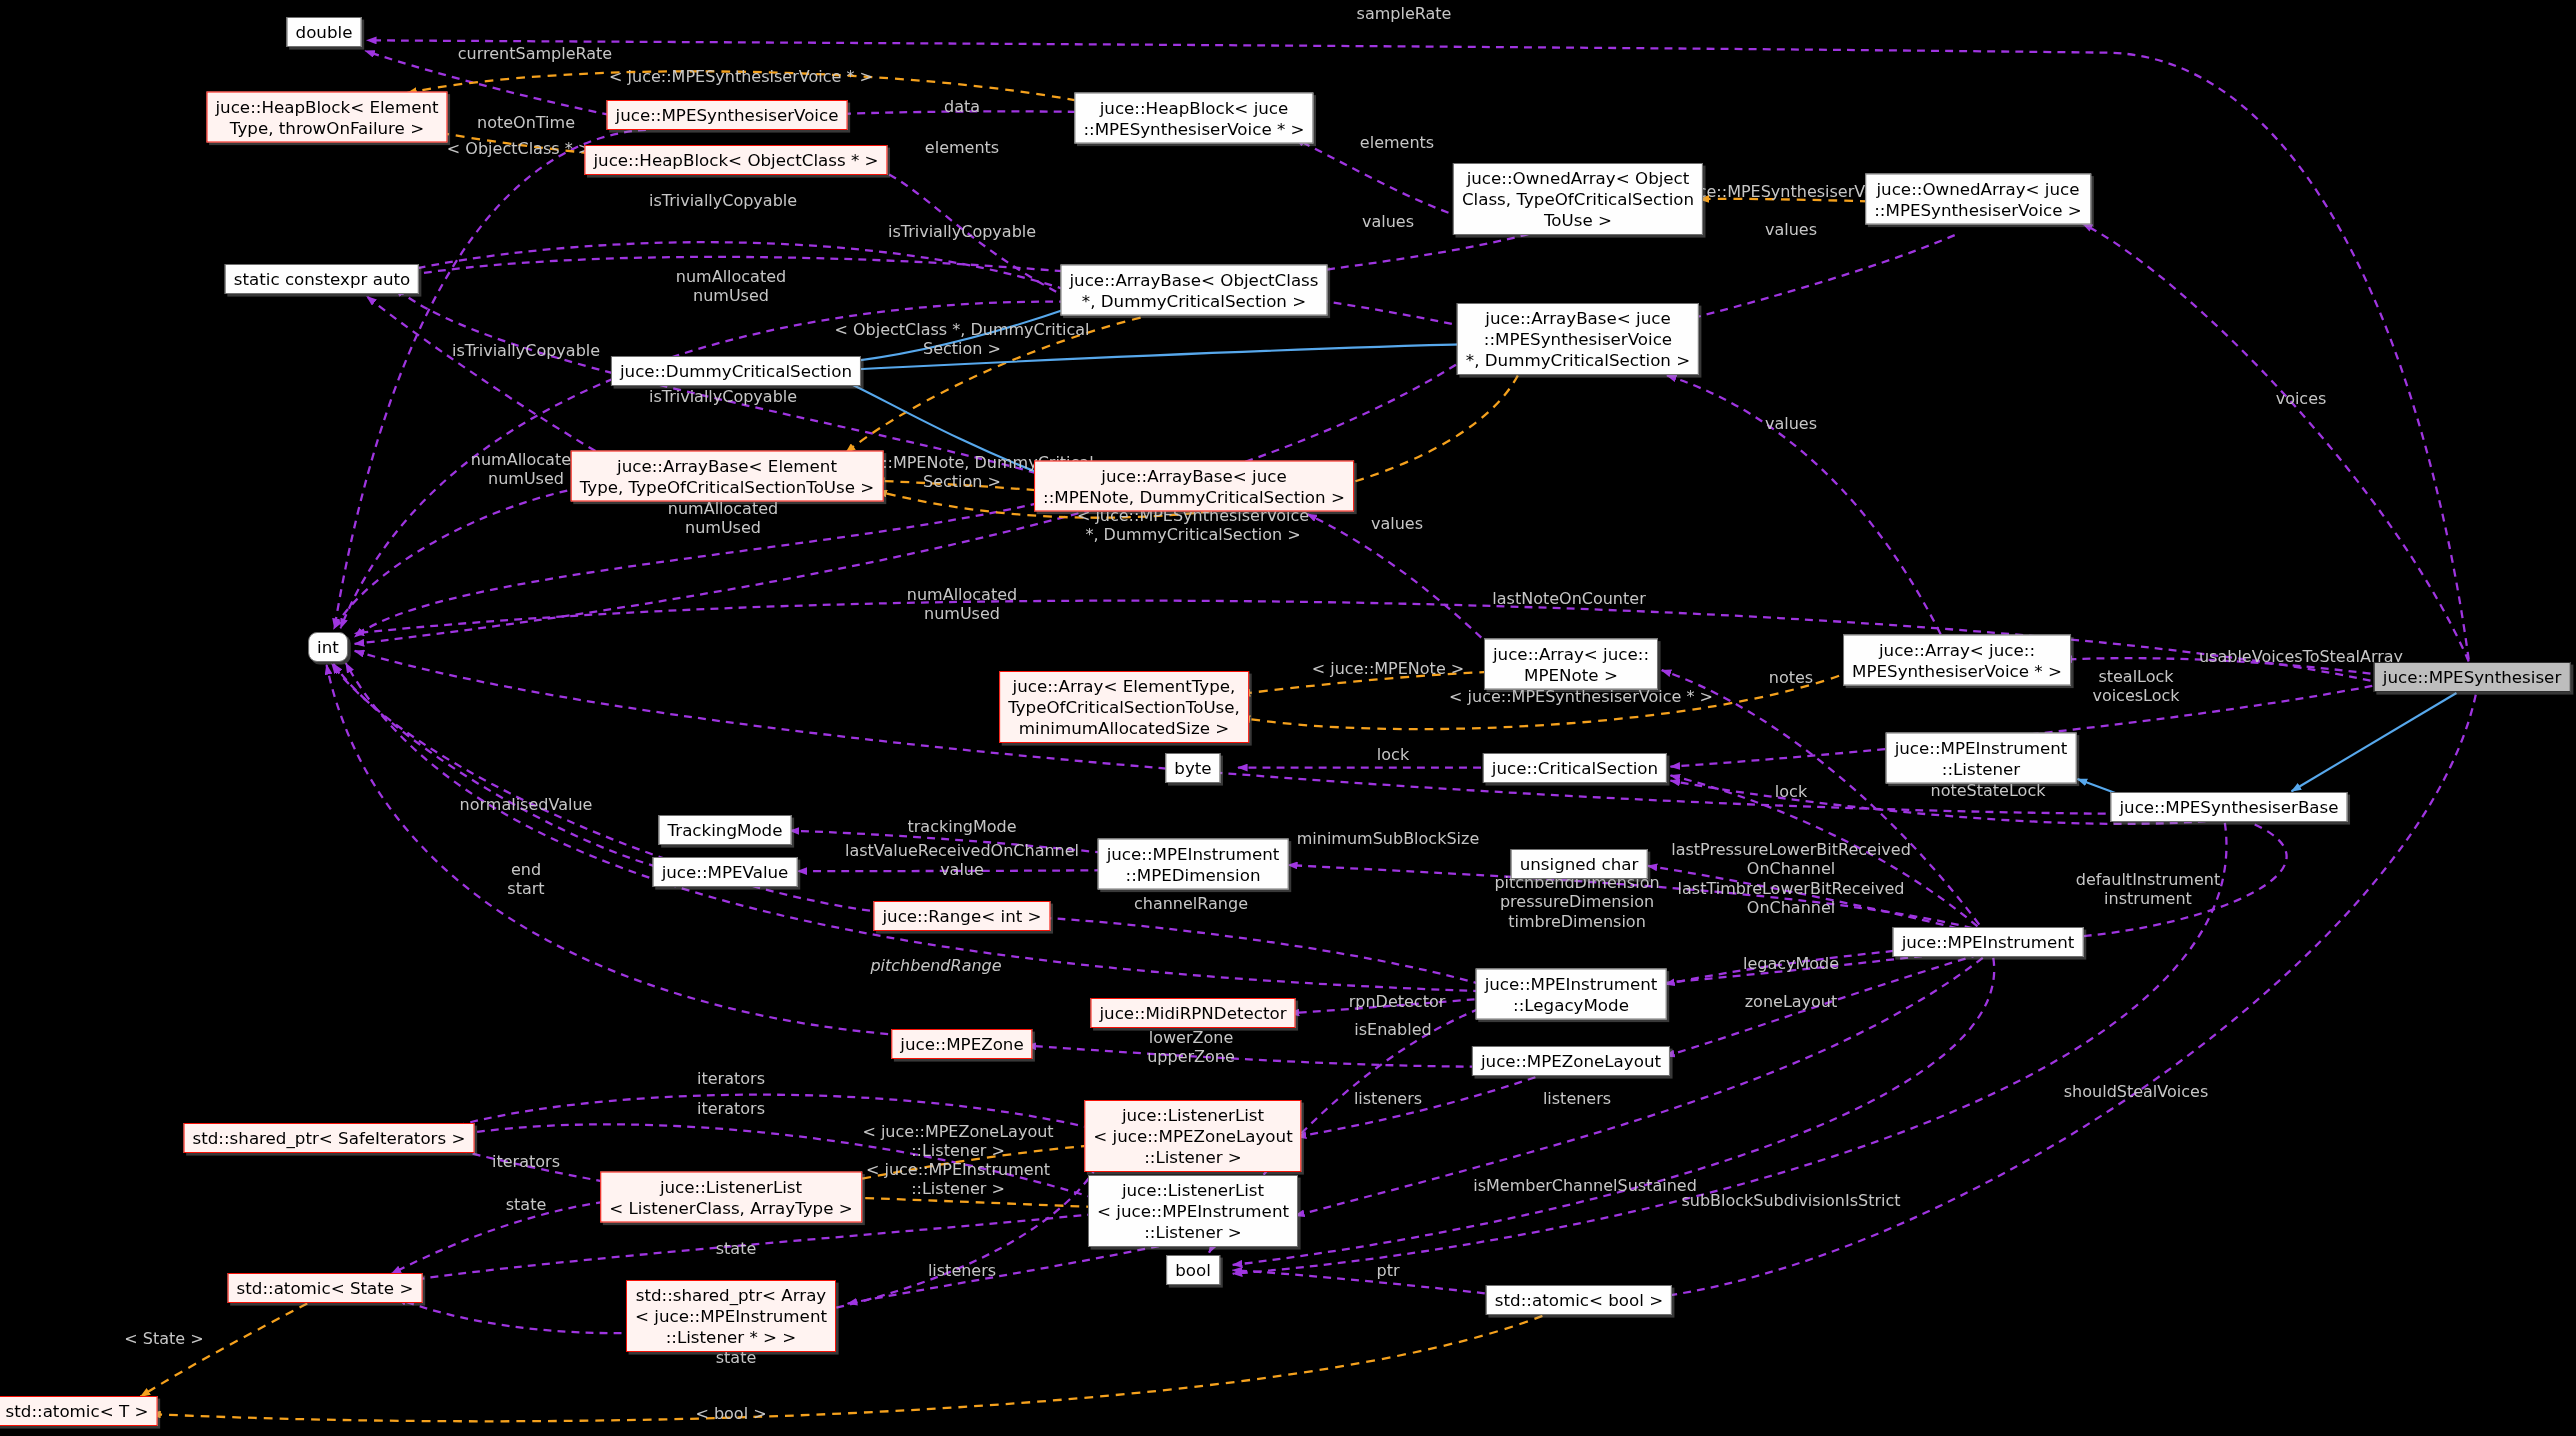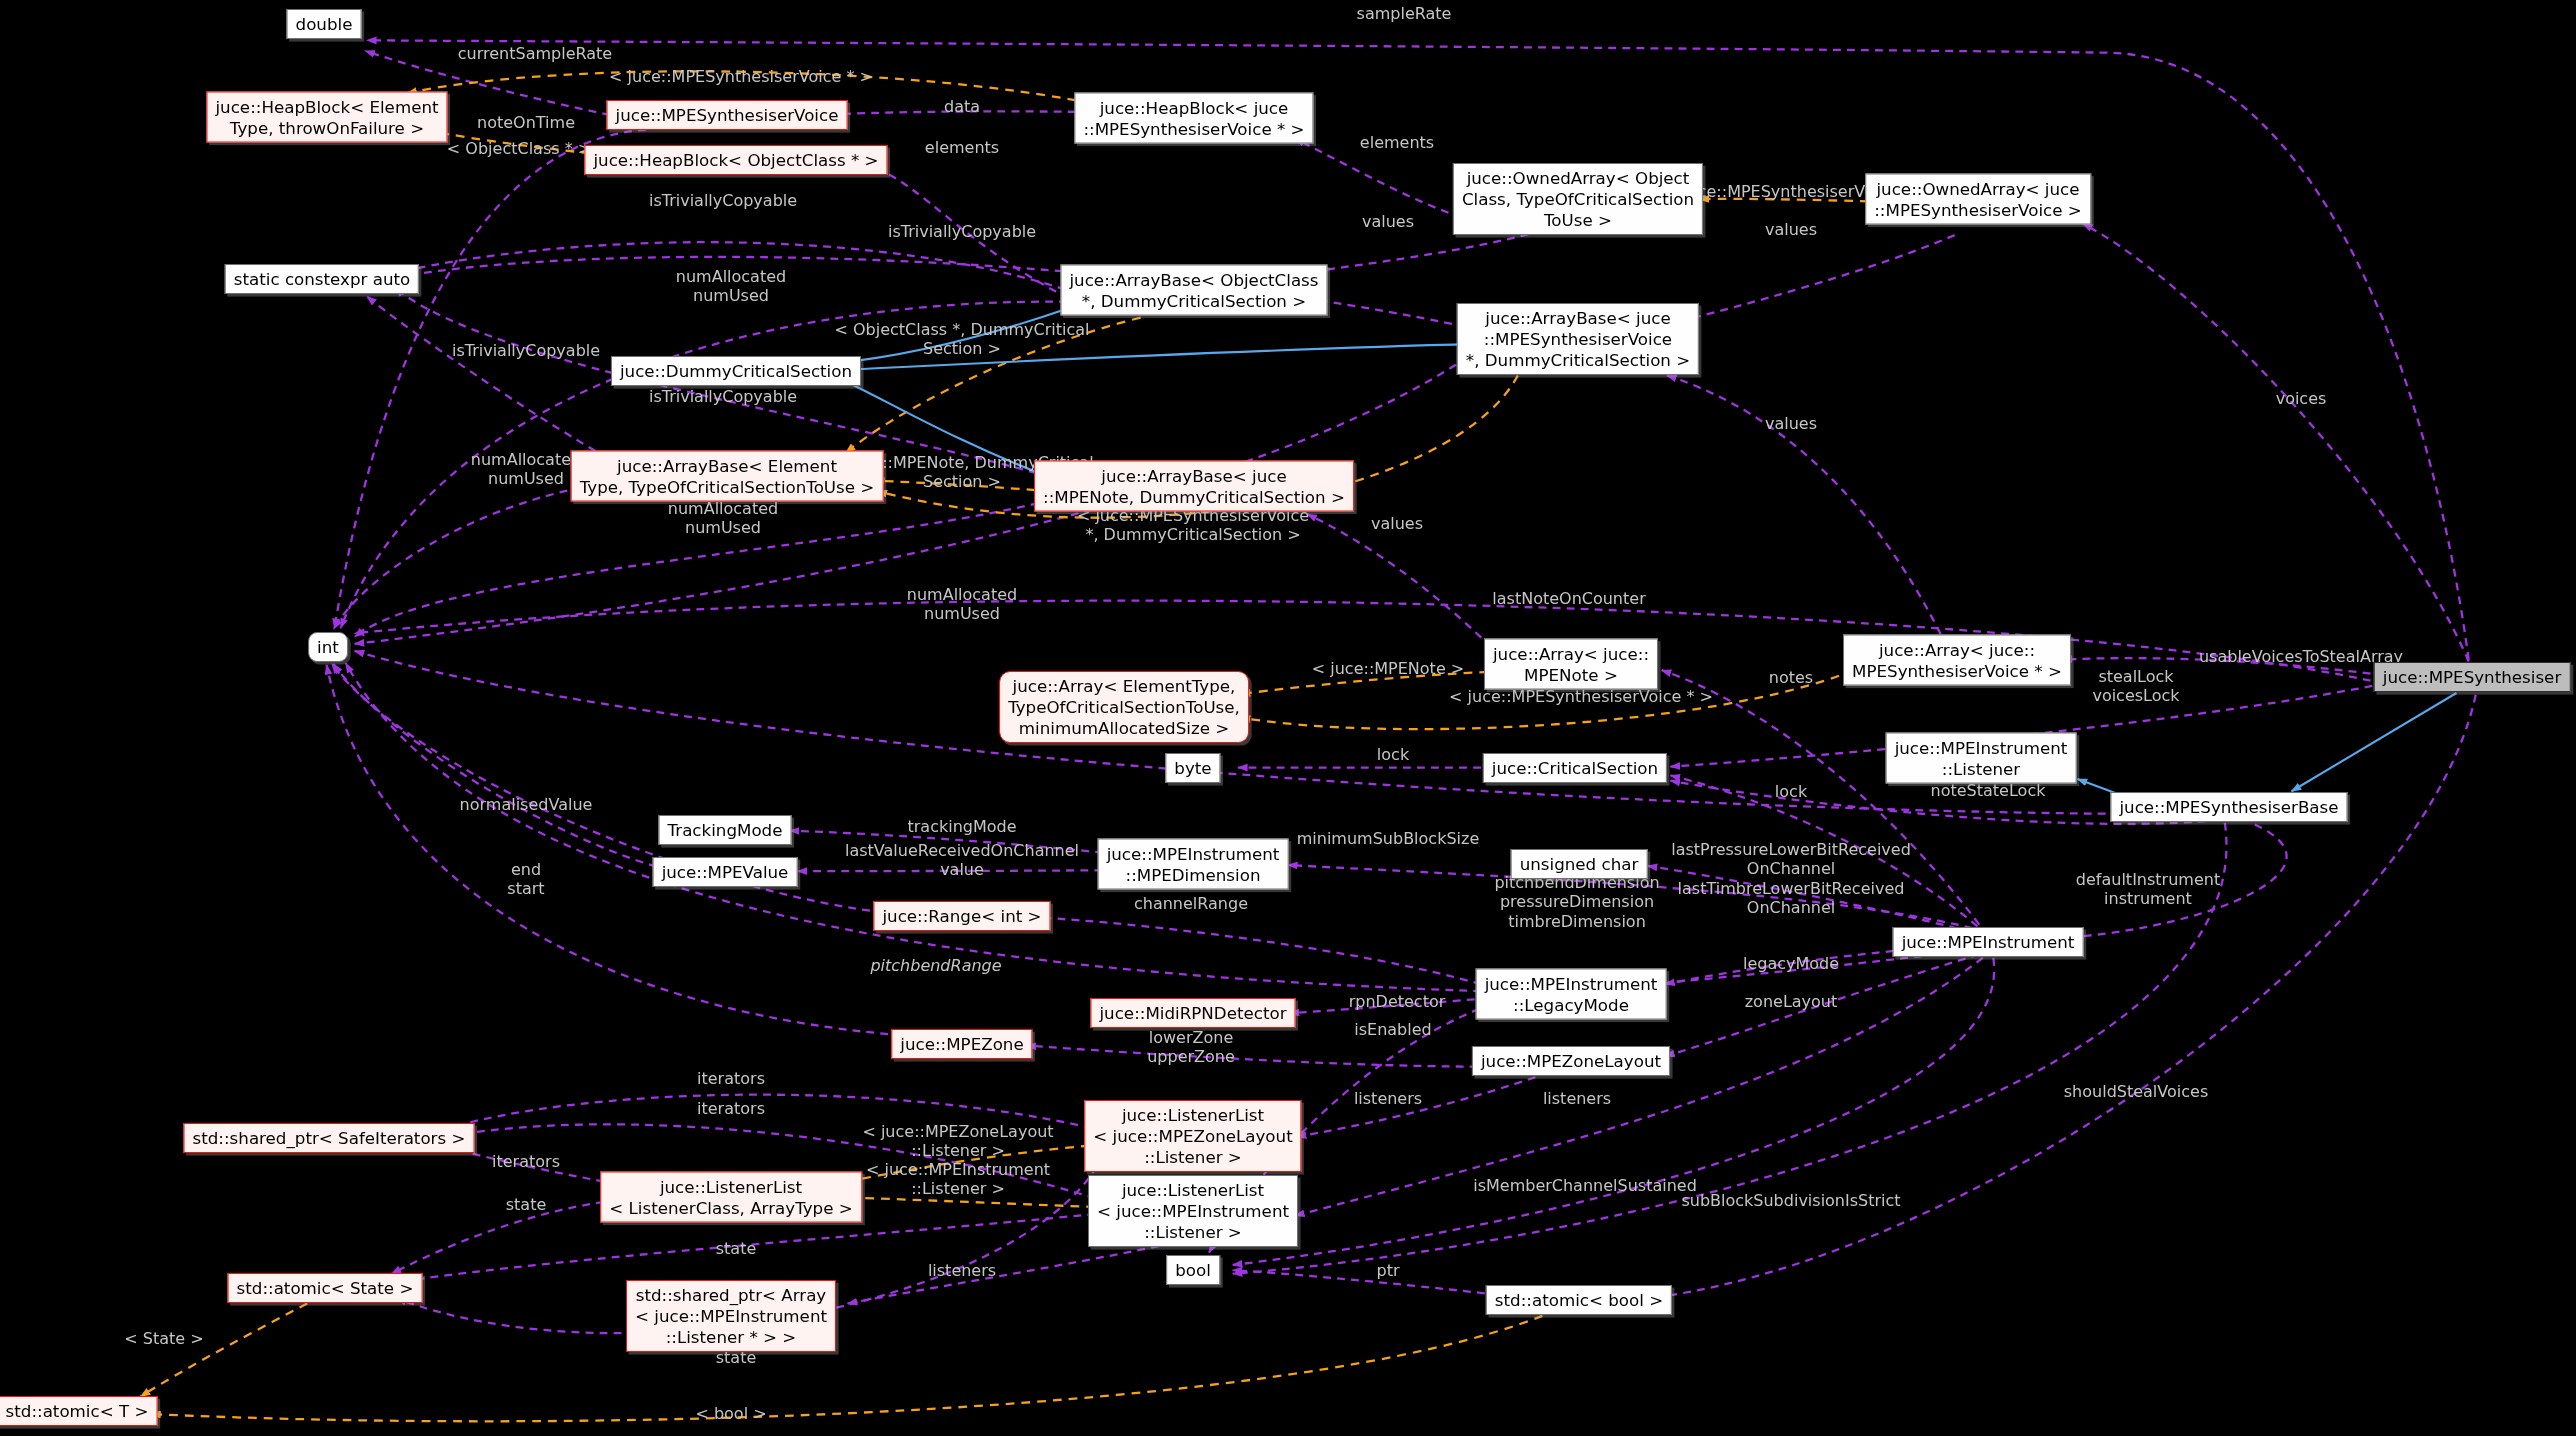--- a/index.html
+++ b/index.html
@@ -182,21 +182,21 @@
     <div class="elabel" style="left: 526px; top: 1205px;">state</div>
     <div class="elabel" style="left: 1585px; top: 1186px;">isMemberChannelSustained</div>
     <div class="elabel" style="left: 1791px; top: 1201px;">subBlockSubdivisionIsStrict</div>
     <div class="elabel" style="left: 2136px; top: 1092px;">shouldStealVoices</div>
     <div class="elabel" style="left: 736px; top: 1249px;">state</div>
     <div class="elabel" style="left: 962px; top: 1271px;">listeners</div>
     <div class="elabel" style="left: 1388px; top: 1271px;">ptr</div>
     <div class="elabel" style="left: 736px; top: 1358px;">state</div>
     <div class="elabel" style="left: 164px; top: 1339px;">&lt; State &gt;</div>
     <div class="elabel" style="left: 731px; top: 1414px;">&lt; bool &gt;</div>
-    <div class="node" style="left: 324px; top: 24px;">double</div>
+    <div class="node" style="left: 324px; top: 32px;">double</div>
     <div class="node red" style="left: 327px; top: 117px;">juce::HeapBlock&lt; Element
 Type, throwOnFailure &gt;</div>
     <div class="node red" style="left: 727px; top: 115px;">juce::MPESynthesiserVoice</div>
     <div class="node" style="left: 1194px; top: 118px;">juce::HeapBlock&lt; juce
 ::MPESynthesiserVoice * &gt;</div>
     <div class="node red" style="left: 736px; top: 160px;">juce::HeapBlock&lt; ObjectClass * &gt;</div>
     <div class="node" style="left: 1578px; top: 199px;">juce::OwnedArray&lt; Object
 Class, TypeOfCriticalSection
 ToUse &gt;</div>
     <div class="node" style="left: 1978px; top: 199px;">juce::OwnedArray&lt; juce
@@ -210,21 +210,21 @@
     <div class="node" style="left: 736px; top: 371px;">juce::DummyCriticalSection</div>
     <div class="node red" style="left: 727px; top: 476px;">juce::ArrayBase&lt; Element
 Type, TypeOfCriticalSectionToUse &gt;</div>
     <div class="node red" style="left: 1194px; top: 486px;">juce::ArrayBase&lt; juce
 ::MPENote, DummyCriticalSection &gt;</div>
     <div class="node" style="left: 328px; top: 647px; border-radius: 9px;">int</div>
     <div class="node" style="left: 1571px; top: 664px;">juce::Array&lt; juce::
 MPENote &gt;</div>
     <div class="node" style="left: 1957px; top: 660px;">juce::Array&lt; juce::
 MPESynthesiserVoice * &gt;</div>
-    <div class="node red" style="left: 1124px; top: 707px; border-radius: 11px;">juce::Array&lt; ElementType,
+    <div class="node red" style="left: 1124px; top: 707px;">juce::Array&lt; ElementType,
 TypeOfCriticalSectionToUse,
 minimumAllocatedSize &gt;</div>
     <div class="node hl" style="left: 2472px; top: 677px;">juce::MPESynthesiser</div>
     <div class="node" style="left: 1981px; top: 758px;">juce::MPEInstrument
 ::Listener</div>
     <div class="node" style="left: 2229px; top: 807px;">juce::MPESynthesiserBase</div>
     <div class="node" style="left: 1193px; top: 768px;">byte</div>
     <div class="node" style="left: 1575px; top: 768px;">juce::CriticalSection</div>
     <div class="node" style="left: 725px; top: 830px;">TrackingMode</div>
     <div class="node" style="left: 725px; top: 872px;">juce::MPEValue</div>

